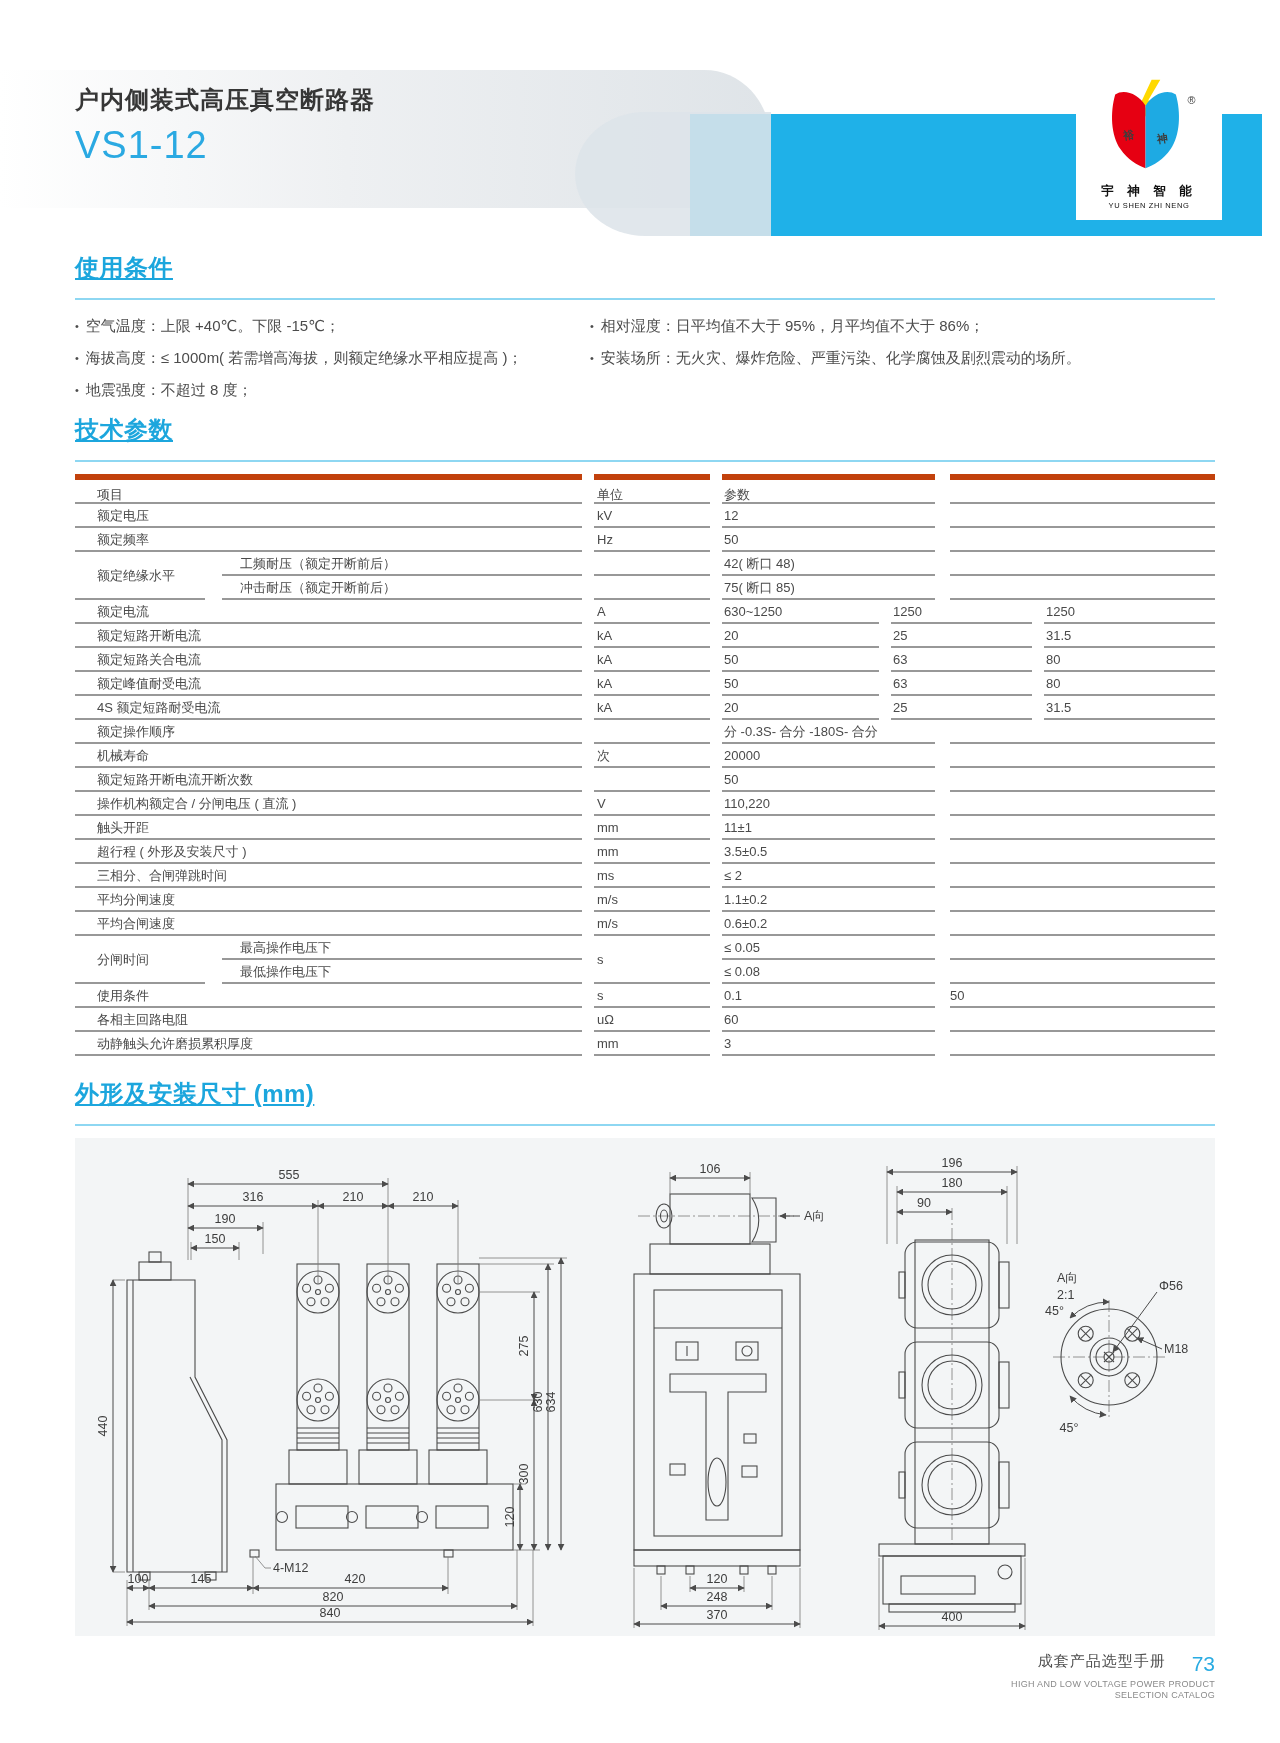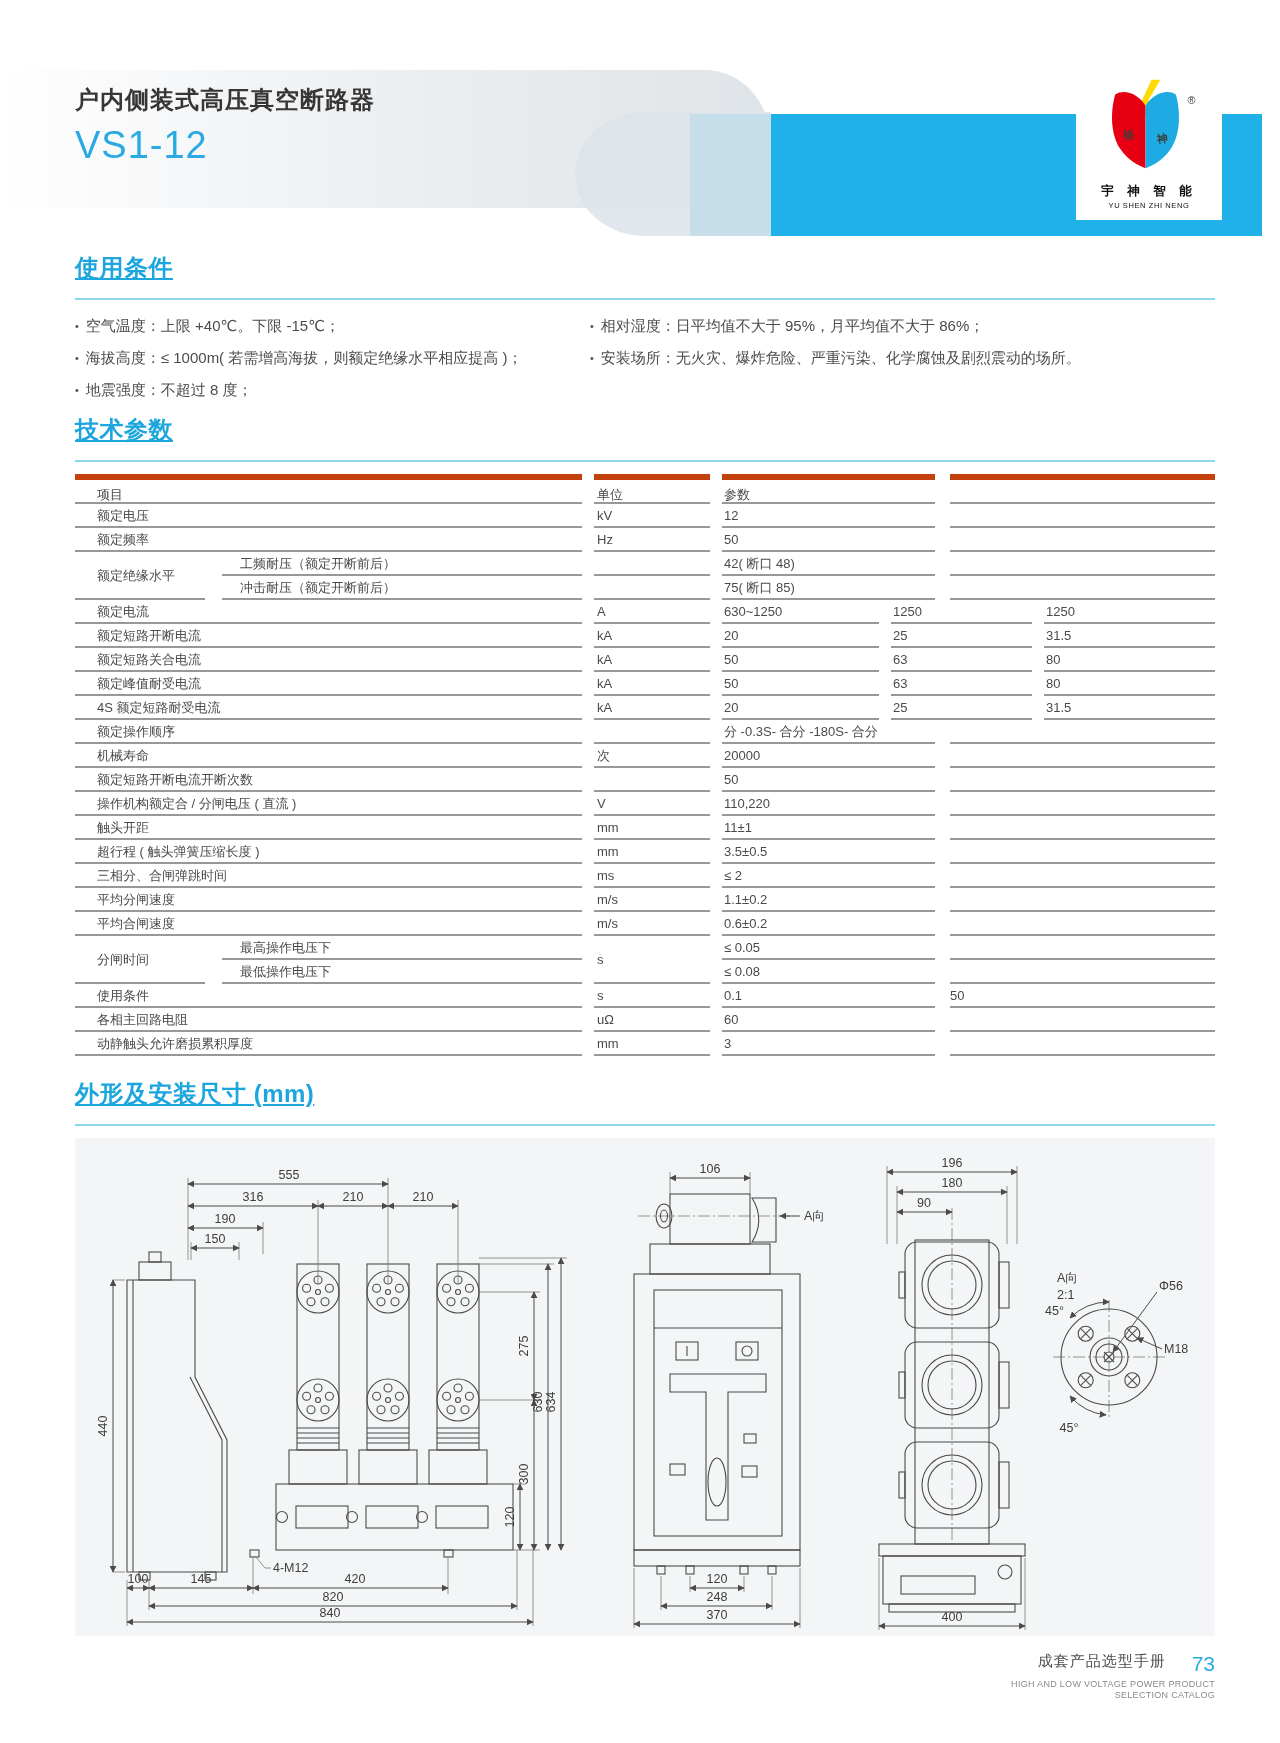--- a/index.html
+++ b/index.html
@@ -262,21 +262,21 @@
           </div>
           <div class="trow">
             <div class="tc c1">触头开距</div>
             <div class="tc cu">mm</div>
             <div class="pwrap">
               <div class="tc p1">11±1</div>
               <div class="tc p2"></div>
             </div>
           </div>
           <div class="trow">
-            <div class="tc c1">超行程 ( 触头弹簧压缩长度 )</div>
+            <div class="tc c1">超行程 ( 外形及安装尺寸 )</div>
             <div class="tc cu">mm</div>
             <div class="pwrap">
               <div class="tc p1">3.5±0.5</div>
               <div class="tc p2"></div>
             </div>
           </div>
           <div class="trow">
             <div class="tc c1">三相分、合闸弹跳时间</div>
             <div class="tc cu">ms</div>
             <div class="pwrap">

